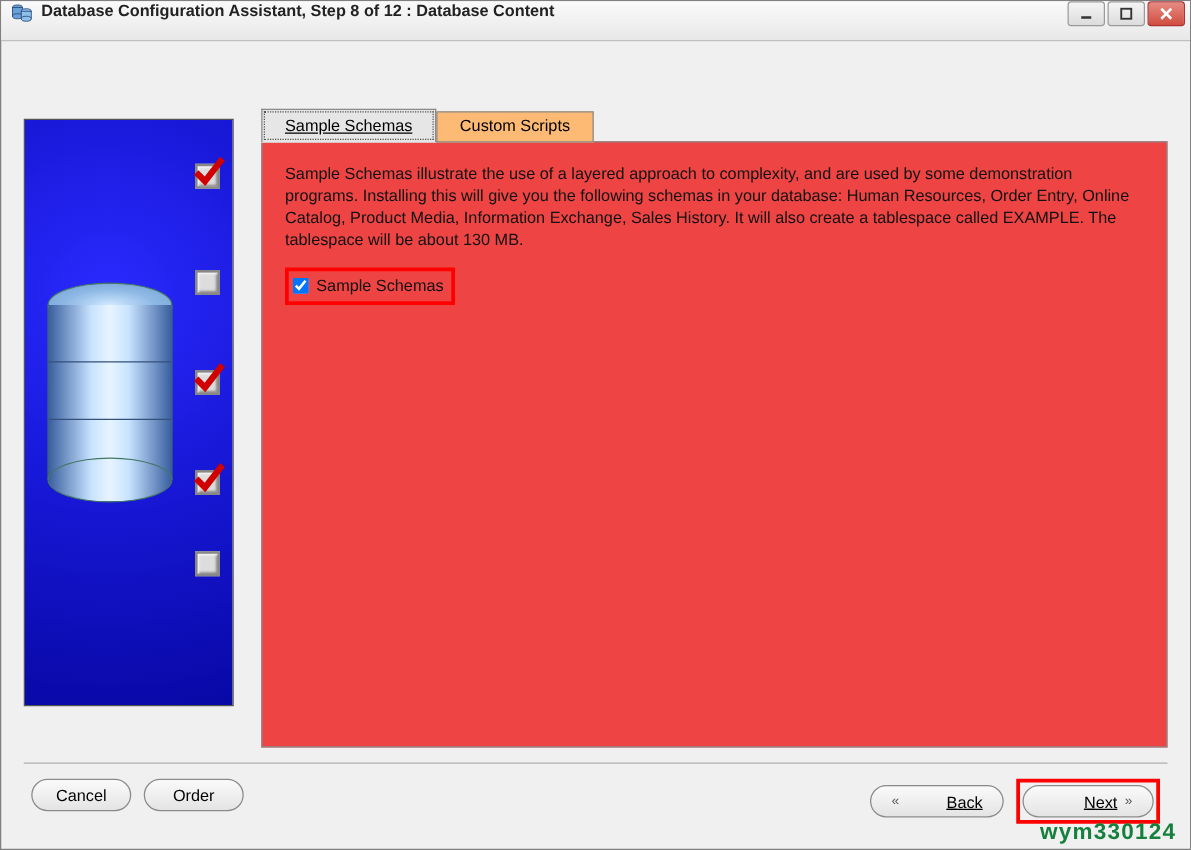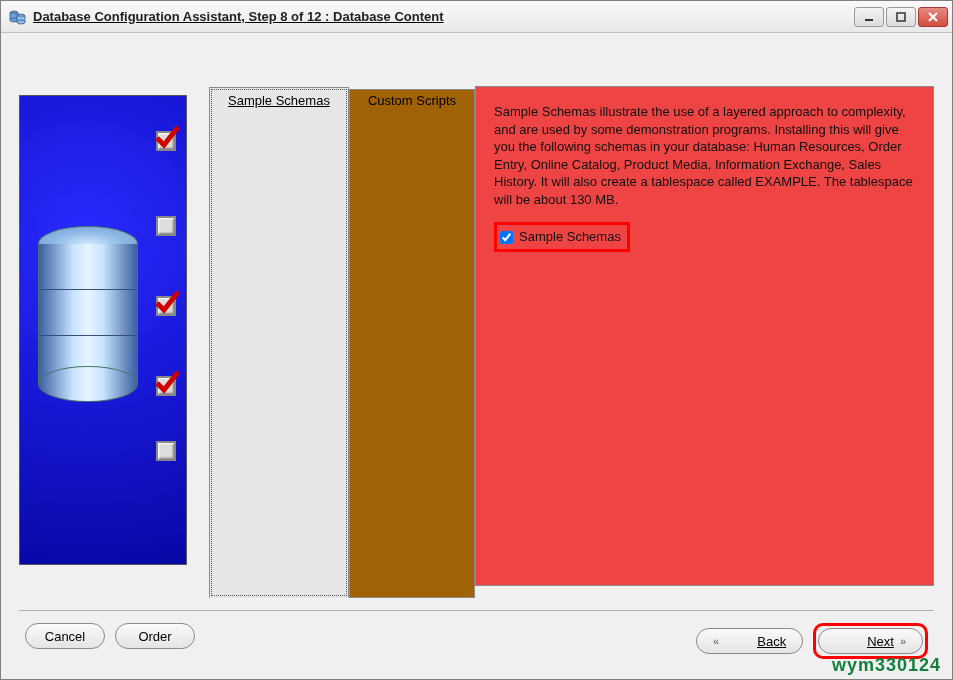--- a/index.html
+++ b/index.html
@@ -18,23 +18,21 @@
     background: #f0f0f0;
     border: 1px solid #808080;
     display: flex;
     flex-direction: column;
   }
   .titlebar {
     height: 32px;
     background: linear-gradient(to bottom, #fafafa, #e8e8e8);
     border-bottom: 1px solid #bfbfbf;
     display: flex;
-    align-items: center;
     padding: 0 4px 0 8px;
-    text-decoration: underline;
   }
   .titlebar .app-icon {
     width: 18px; height: 18px;
     margin-right: 6px;
     display:flex; align-items:center; justify-content:center;
   }
   .titlebar .title {
     flex: 1;
     font-size: 13px;
     font-weight: bold;
@@ -125,38 +123,39 @@
   .sb3 { top: 200px; }
   .sb4 { top: 280px; }
   .sb5 { top: 345px; }
   .rc1 { top: 28px; }
   .rc3 { top: 193px; }
   .rc4 { top: 273px; }
 
   .main-area {
     flex:1;
     display:flex;
+    flex-direction:column;
     position:relative;
   }
   .tabs {
     display:flex;
     position:relative;
     z-index:2;
   }
   .tab {
     padding: 5px 18px 5px 18px;
     border: 1px solid #8a8a8a;
     background: #e6e6e6;
     font-size:13px;
     position:relative;
     margin-right:0;
     cursor:pointer;
   }
   .tab.inactive {
-    background: #a16207;
+    background: #fdba74;
     margin-top:2px;
     padding-top:3px;
   }
   .tab.active {
     background: #e6e6e6;
     border-bottom: 1px solid #e6e6e6;
     outline: 1px dotted #555;
     outline-offset: -3px;
   }
   .tab.active .underline { text-decoration: underline; }
@@ -206,21 +205,21 @@
     align-items:center;
     justify-content:center;
     gap:6px;
     cursor:pointer;
   }
   .btn .u { text-decoration: underline; padding-left: 32px; }
   .btn .chev { font-size:11px; color:#555; }
   .next-highlight {
     border: 3px solid #ff0000;
     padding: 2px;
-    border-radius: 10px;
+    border-radius: 0;
   }
   .watermark {
     position:absolute;
     right:12px; bottom:4px;
     color:#15803d;
     font-size:18px;
     letter-spacing:1px;
     pointer-events:none;
     font-weight:bold;
   }

